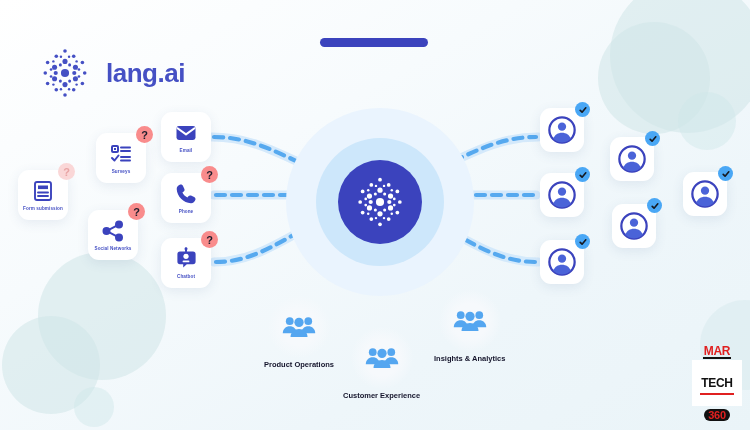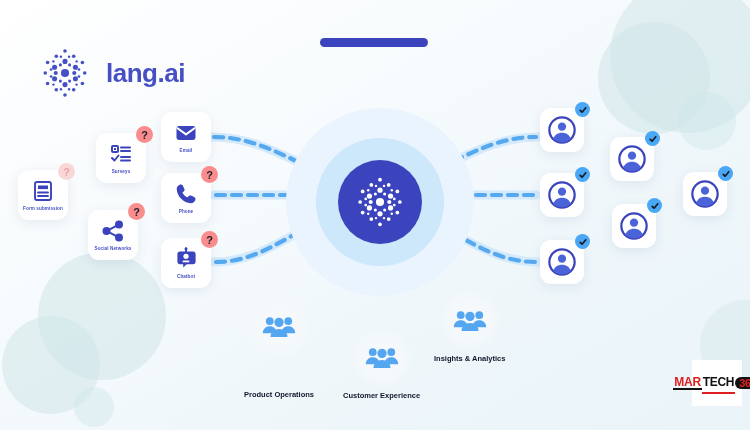--- a/index.html
+++ b/index.html
@@ -77,21 +77,21 @@
     background:radial-gradient(circle,#f6f9fc 40%,rgba(246,249,252,0) 72%);
     display:flex;align-items:center;justify-content:center;
   }
   .team .disc svg{width:34px;height:26px;}
   .team .tlabel{
     margin-top:2px;font-size:7.5px;font-weight:700;color:#14142b;white-space:nowrap;
   }
 
   
   .mt{position:absolute;left:692px;top:360px;width:50px;height:46px;background:#fff;
-      display:flex;flex-direction:row;align-items:center;justify-content:center;gap:0px;}
+      display:flex;flex-direction:column;align-items:center;justify-content:center;gap:14px;}
   .mt .mar{font-size:12px;font-weight:800;color:#e02020;line-height:11px;letter-spacing:-.3px;
            border-bottom:2px solid #111;padding:0 1px;}
   .mt .tech{font-size:12px;font-weight:800;color:#111;line-height:12px;letter-spacing:-.3px;
             border-bottom:2px solid #e02020;padding:4px 1px;}
   .mt .n360{font-size:11px;font-weight:800;color:#e02020;line-height:12px;letter-spacing:-.3px;
             background:#111;padding:0 4px;border-radius:6px;}
 
   svg.flow{position:absolute;left:0;top:0;width:750px;height:430px;pointer-events:none;}
 </style>
 </head>
@@ -356,21 +356,21 @@
       <circle cx="16" cy="12.4" r="4.4" fill="#4a63d8"></circle>
       <path d="M6.6,25.4 C8.2,21.2 11.7,19 16,19 C20.3,19 23.8,21.2 25.4,25.4 A13.5,13.5 0 0 1 6.6,25.4 Z" fill="#4a63d8"></path>
     </svg>
     <div class="chk">
       <svg viewBox="0 0 16 16">
           <polyline points="3.5,8.5 6.5,11.5 12.5,4.5" fill="none" stroke="#16181f" stroke-width="2.6" stroke-linecap="round" stroke-linejoin="round"></polyline>
         </svg>
     </div>
   </div>
 
-  <div class="team" style="left:244px;top:296px;gap:30px;">
+  <div class="team" style="left:264px;top:296px;">
     <div class="disc">
       <svg viewBox="0 0 44 32" fill="#54a6f0">
         <circle cx="10" cy="8.5" r="5"></circle>
         <path d="M1,24 C1,18.5 5,15 10,15 C15,15 19,18.5 19,24 Z"></path>
         <circle cx="34" cy="8.5" r="5"></circle>
         <path d="M25,24 C25,18.5 29,15 34,15 C39,15 43,18.5 43,24 Z"></path>
         <circle cx="22" cy="10" r="6"></circle>
         <path d="M11,29 C11,22.5 16,18.5 22,18.5 C28,18.5 33,22.5 33,29 Z"></path>
       </svg>
     </div>

